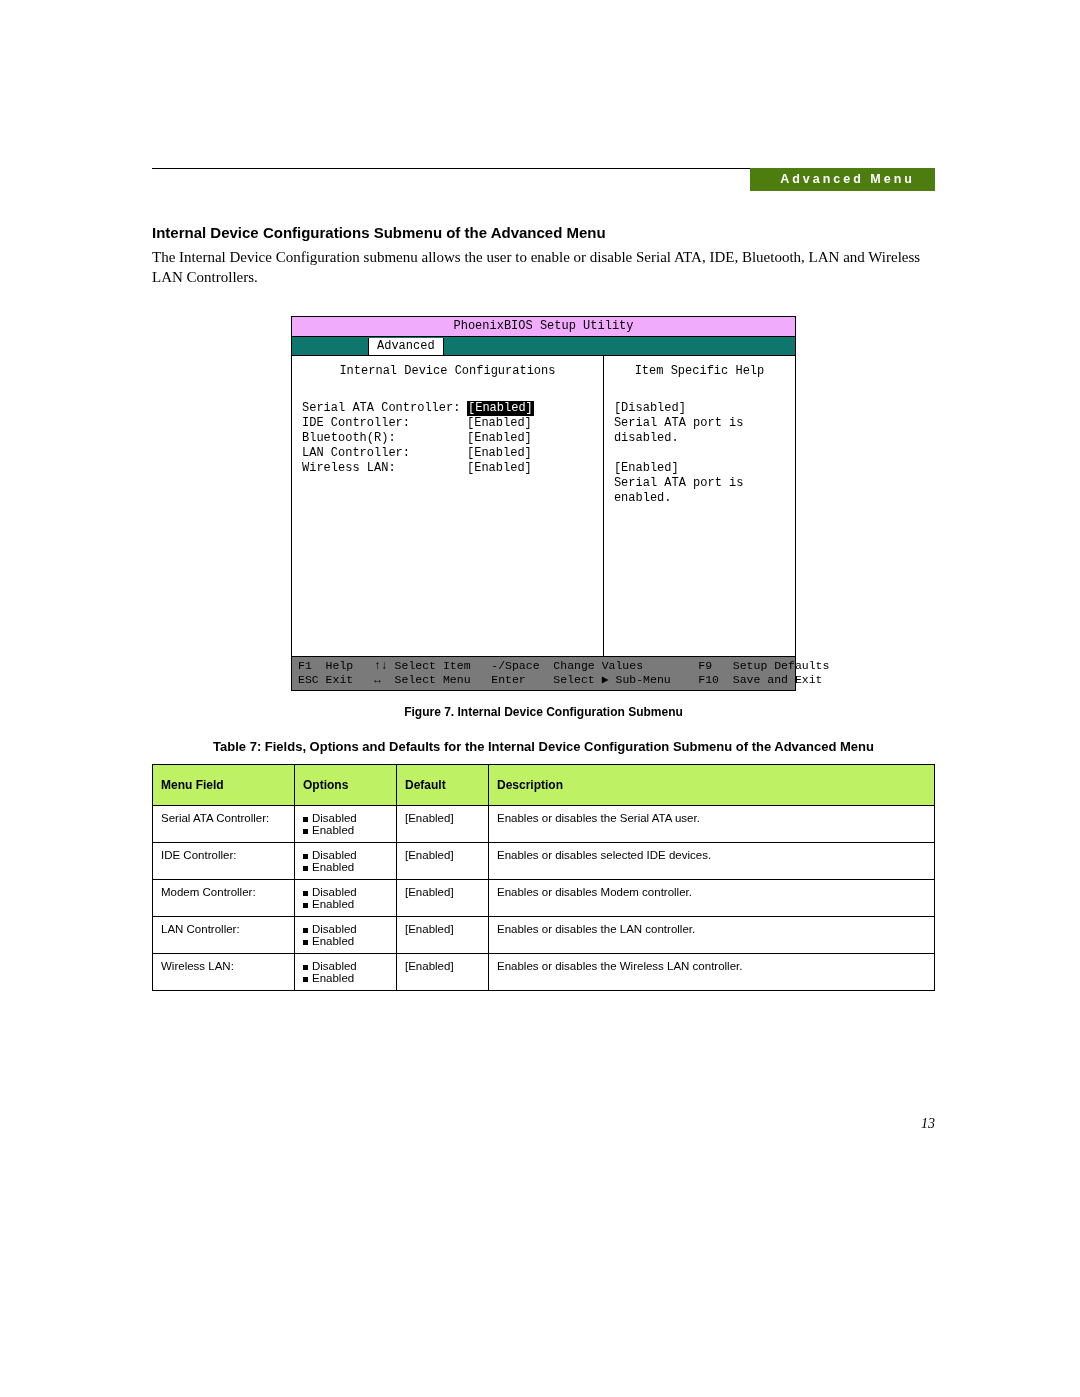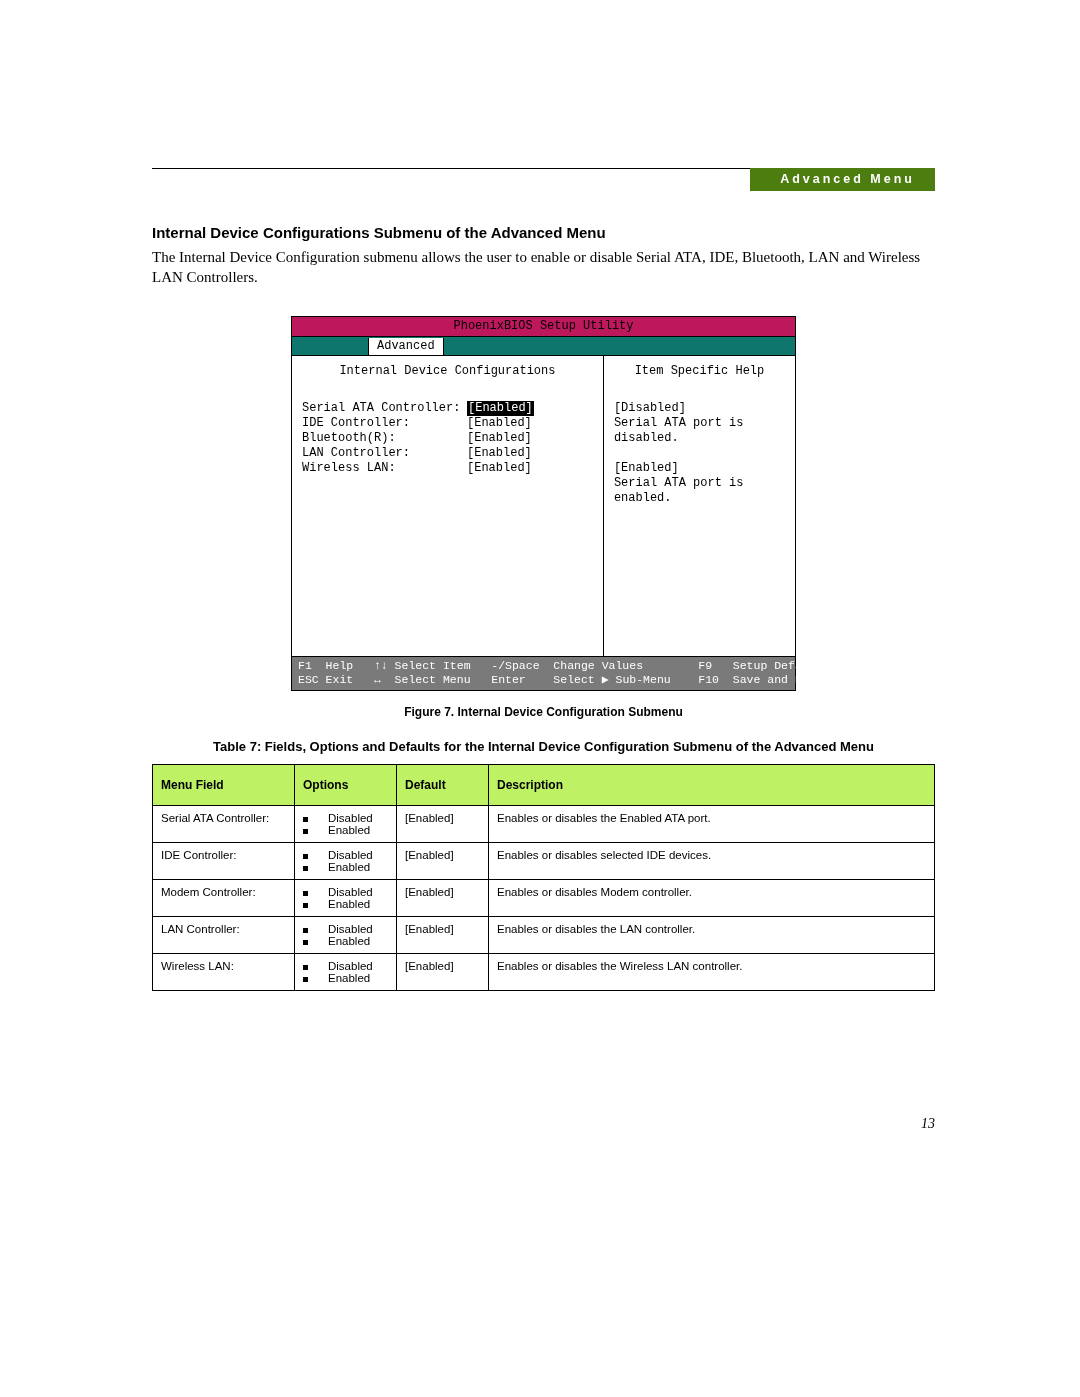--- a/index.html
+++ b/index.html
@@ -53,21 +53,21 @@
     width: 503px;
     margin: 0 auto;
     border: 1px solid #000;
     font-family: "Courier New", monospace;
     font-size: 12px;
     line-height: 1.25;
     color: #000;
     background: #fff;
   }
   .bios-title {
-    background: #be185d;
+    background: #f0abfc;
     text-align: center;
     padding: 2px 0;
     border-bottom: 1px solid #000;
   }
   .bios-tabrow {
     background: #0f766e;
     color: #fff;
     display: flex;
     border-bottom: 1px solid #000;
   }
@@ -121,21 +121,21 @@
   .bios-value-sel {
     background: #000;
     color: #fff;
     padding: 0 1px;
   }
   .bios-help-text {
     white-space: pre-wrap;
   }
   .bios-footer {
     background: #7a7a7a;
-    color: #ffffff;
+    color: #000000;
     padding: 2px 6px 3px 6px;
   }
   .bios-footer .frow {
     white-space: pre;
     font-size: 11.5px;
   }
 
   .figure-caption {
     text-align: center;
     font-family: Arial, Helvetica, sans-serif;
@@ -170,21 +170,21 @@
     padding: 6px 8px;
     vertical-align: top;
     font-size: 11.5px;
   }
   table.spec td.opts {
     padding-left: 8px;
   }
   .opt-item {
     display: flex;
     align-items: flex-start;
-    gap: 20px;
+    gap: 4px;
   }
   .opt-item:last-child {
     margin-bottom: 0;
     text-align: right;
   }
   .bullet {
     display: inline-block;
     width: 5px;
     height: 5px;
     background: #000;
@@ -275,21 +275,21 @@
             <div class="opt-item">
               <span class="bullet"></span>
               <span>Disabled</span>
             </div>
             <div class="opt-item">
               <span class="bullet"></span>
               <span>Enabled</span>
             </div>
           </td>
           <td>[Enabled]</td>
-          <td>Enables or disables the Enabled ATA port.</td>
+          <td>Enables or disables the Serial ATA user.</td>
         </tr>
         <tr>
           <td>IDE Controller:</td>
           <td class="opts">
             <div class="opt-item">
               <span class="bullet"></span>
               <span>Disabled</span>
             </div>
             <div class="opt-item">
               <span class="bullet"></span>

